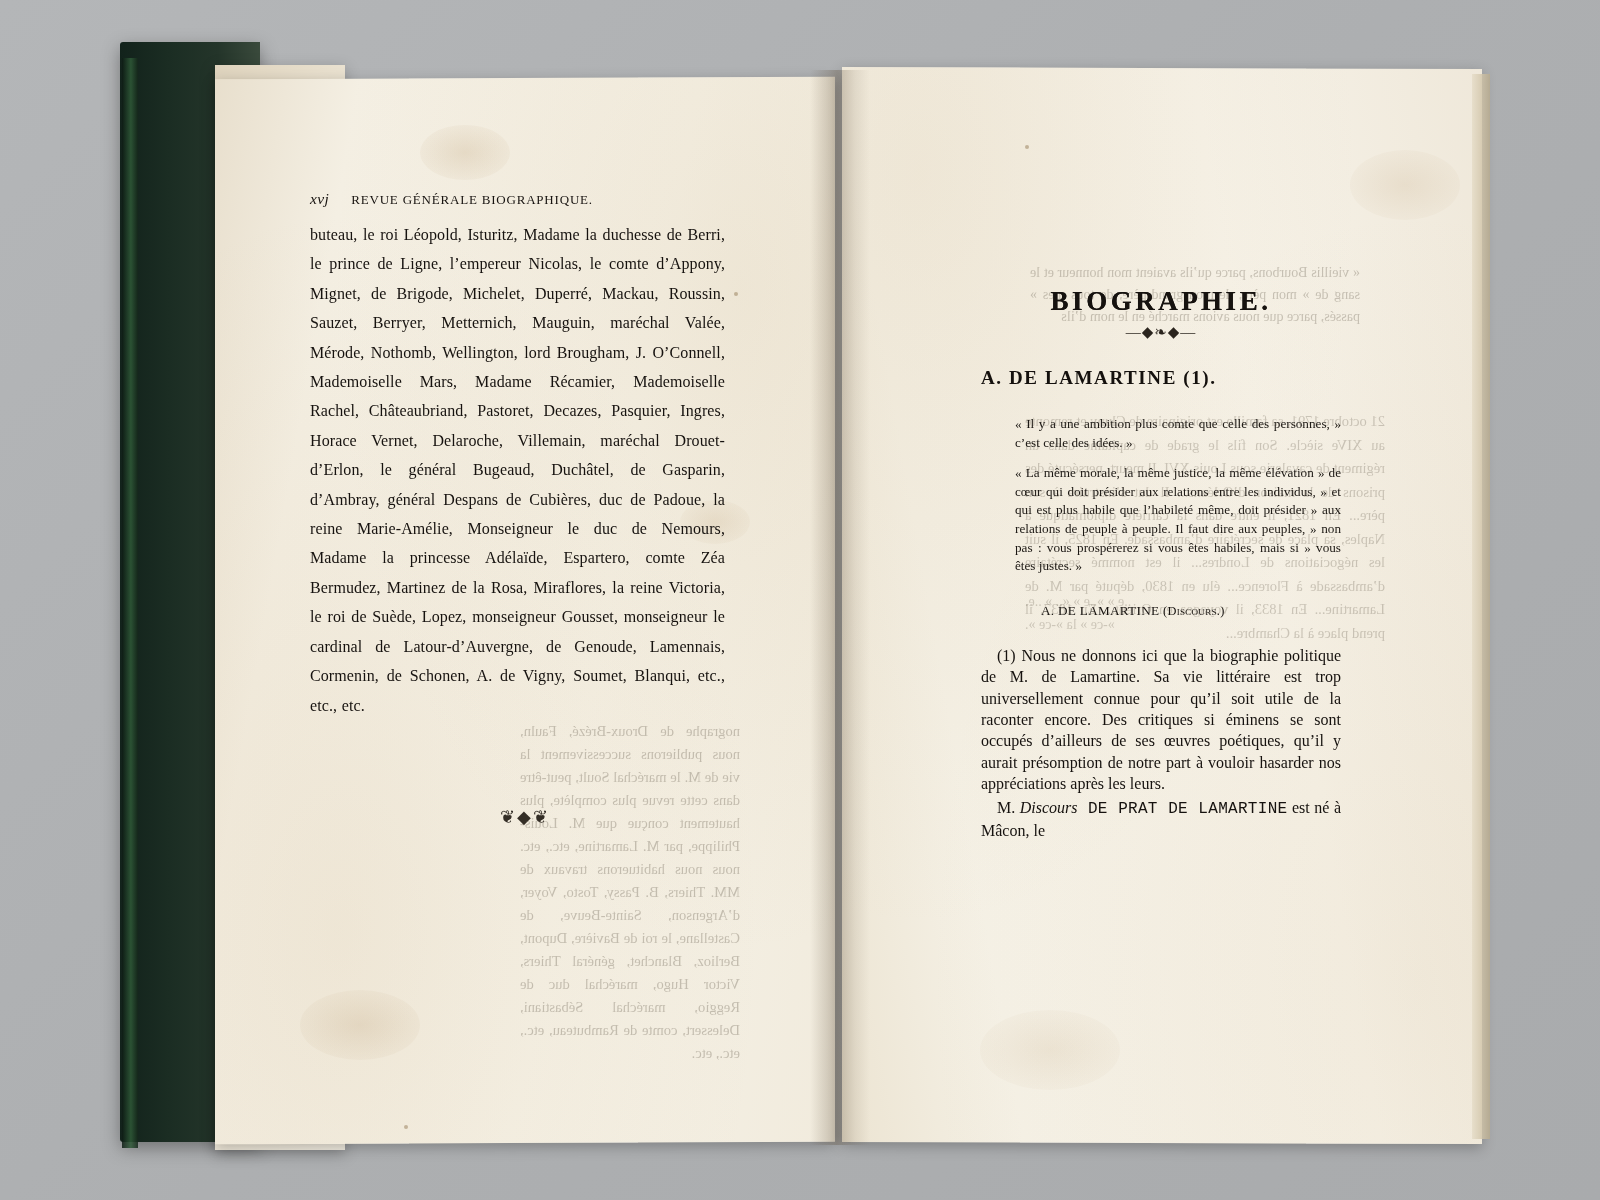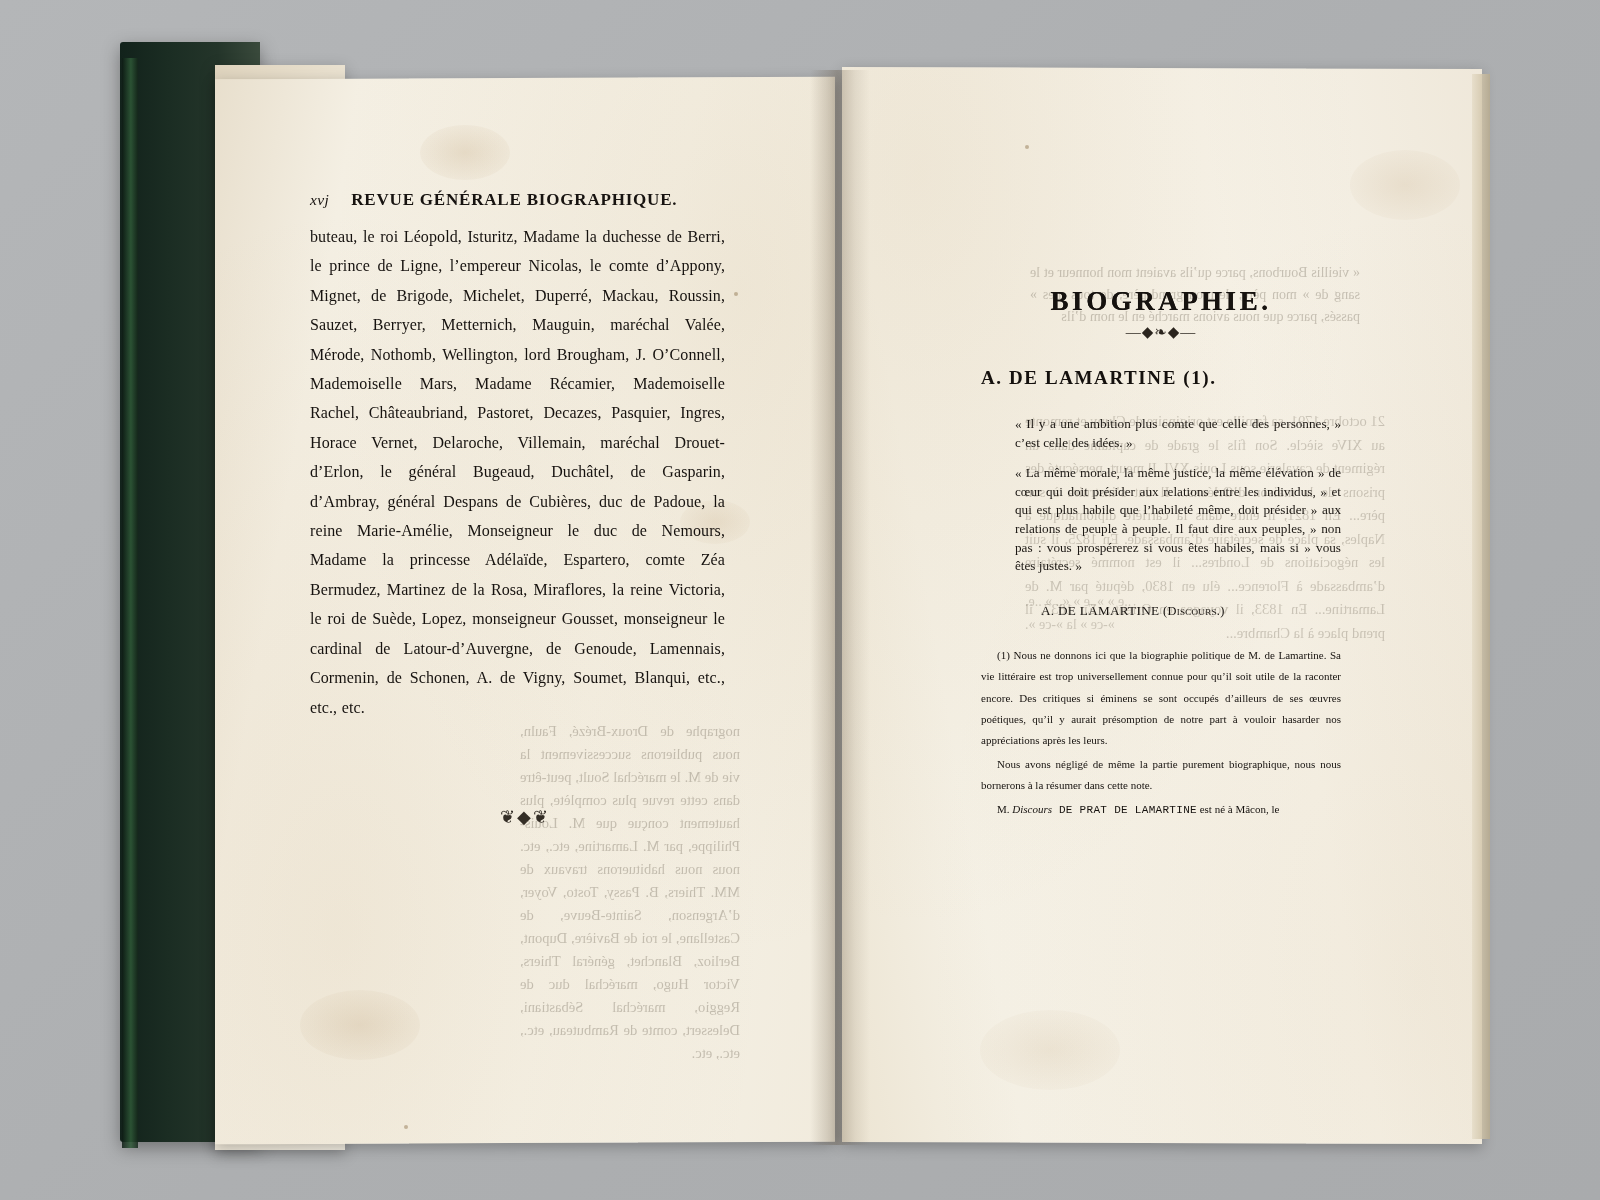--- a/index.html
+++ b/index.html
@@ -131,22 +131,22 @@
     margin-bottom: 12px;
     font-size: 15.5px;
   }
   .runhead .folio {
     font-style: italic;
     letter-spacing: .4px;
   }
   .runhead .title {
     font-variant: small-caps;
     letter-spacing: .8px;
-    font-weight: 700;
-    font-size: 17px;
+    font-weight: 400;
+    font-size: 13px;
   }
   #left-body {
     font-size: 16px;
     line-height: 29.4px;
     letter-spacing: .1px;
     word-spacing: .5px;
     text-align: justify;
     color: #16120f;
   }
 
@@ -259,21 +259,21 @@
     font-size: 12.4px;
   }
   .body-quote {
     font-size: 17.6px;
     line-height: 27px;
     text-align: justify;
     margin: 0 0 26px 0;
     color: #16120f;
   }
   .footnote {
-    font-size: 11px;
+    font-size: 16px;
     line-height: 21.4px;
     text-align: justify;
     color: #16120f;
   }
   .footnote p { margin: 0 0 2px 0; text-indent: 16px; }
   .footnote .sc { font-variant: small-caps; letter-spacing: .3px; font-family: Liberation Mono, monospace; }
   .footnote i { font-style: italic; }
 
   
   .stain {
@@ -351,19 +351,18 @@
       <div class="epigraph">« Il y a une ambition plus comte que celle des personnes, » c’est celle des idées. »</div>
       <div class="epigraph">« La même morale, la même justice, la même élévation » de cœur qui doit présider aux relations entre les individus, » et qui est plus habile que l’habileté même, doit présider » aux relations de peuple à peuple. Il faut dire aux peuples, » non pas : vous prospérerez si vous êtes habiles, mais si » vous êtes justes. »</div>
       <div class="epigraph-sig">
         <span>A. DE LAMARTINE</span>
         <span class="sc">(Discours.)</span>
       </div>
 
 
       <div class="footnote">
         <p>(1) Nous ne donnons ici que la biographie politique de M. de Lamartine. Sa vie littéraire est trop universellement connue pour qu’il soit utile de la raconter encore. Des critiques si éminens se sont occupés d’ailleurs de ses œuvres poétiques, qu’il y aurait présomption de notre part à vouloir hasarder nos appréciations après les leurs.</p>
-        <p>Nous avons négligé de même la partie purement biographique, nous nous bornerons à la résumer dans cette note.</p>
         <p><span>M. </span><i>Discours</i><span class="sc"> DE PRAT DE LAMARTINE</span><span> est né à Mâcon, le</span></p>
       </div>
     </div>
 
   </div>
 </div>
 
 </body></html>

